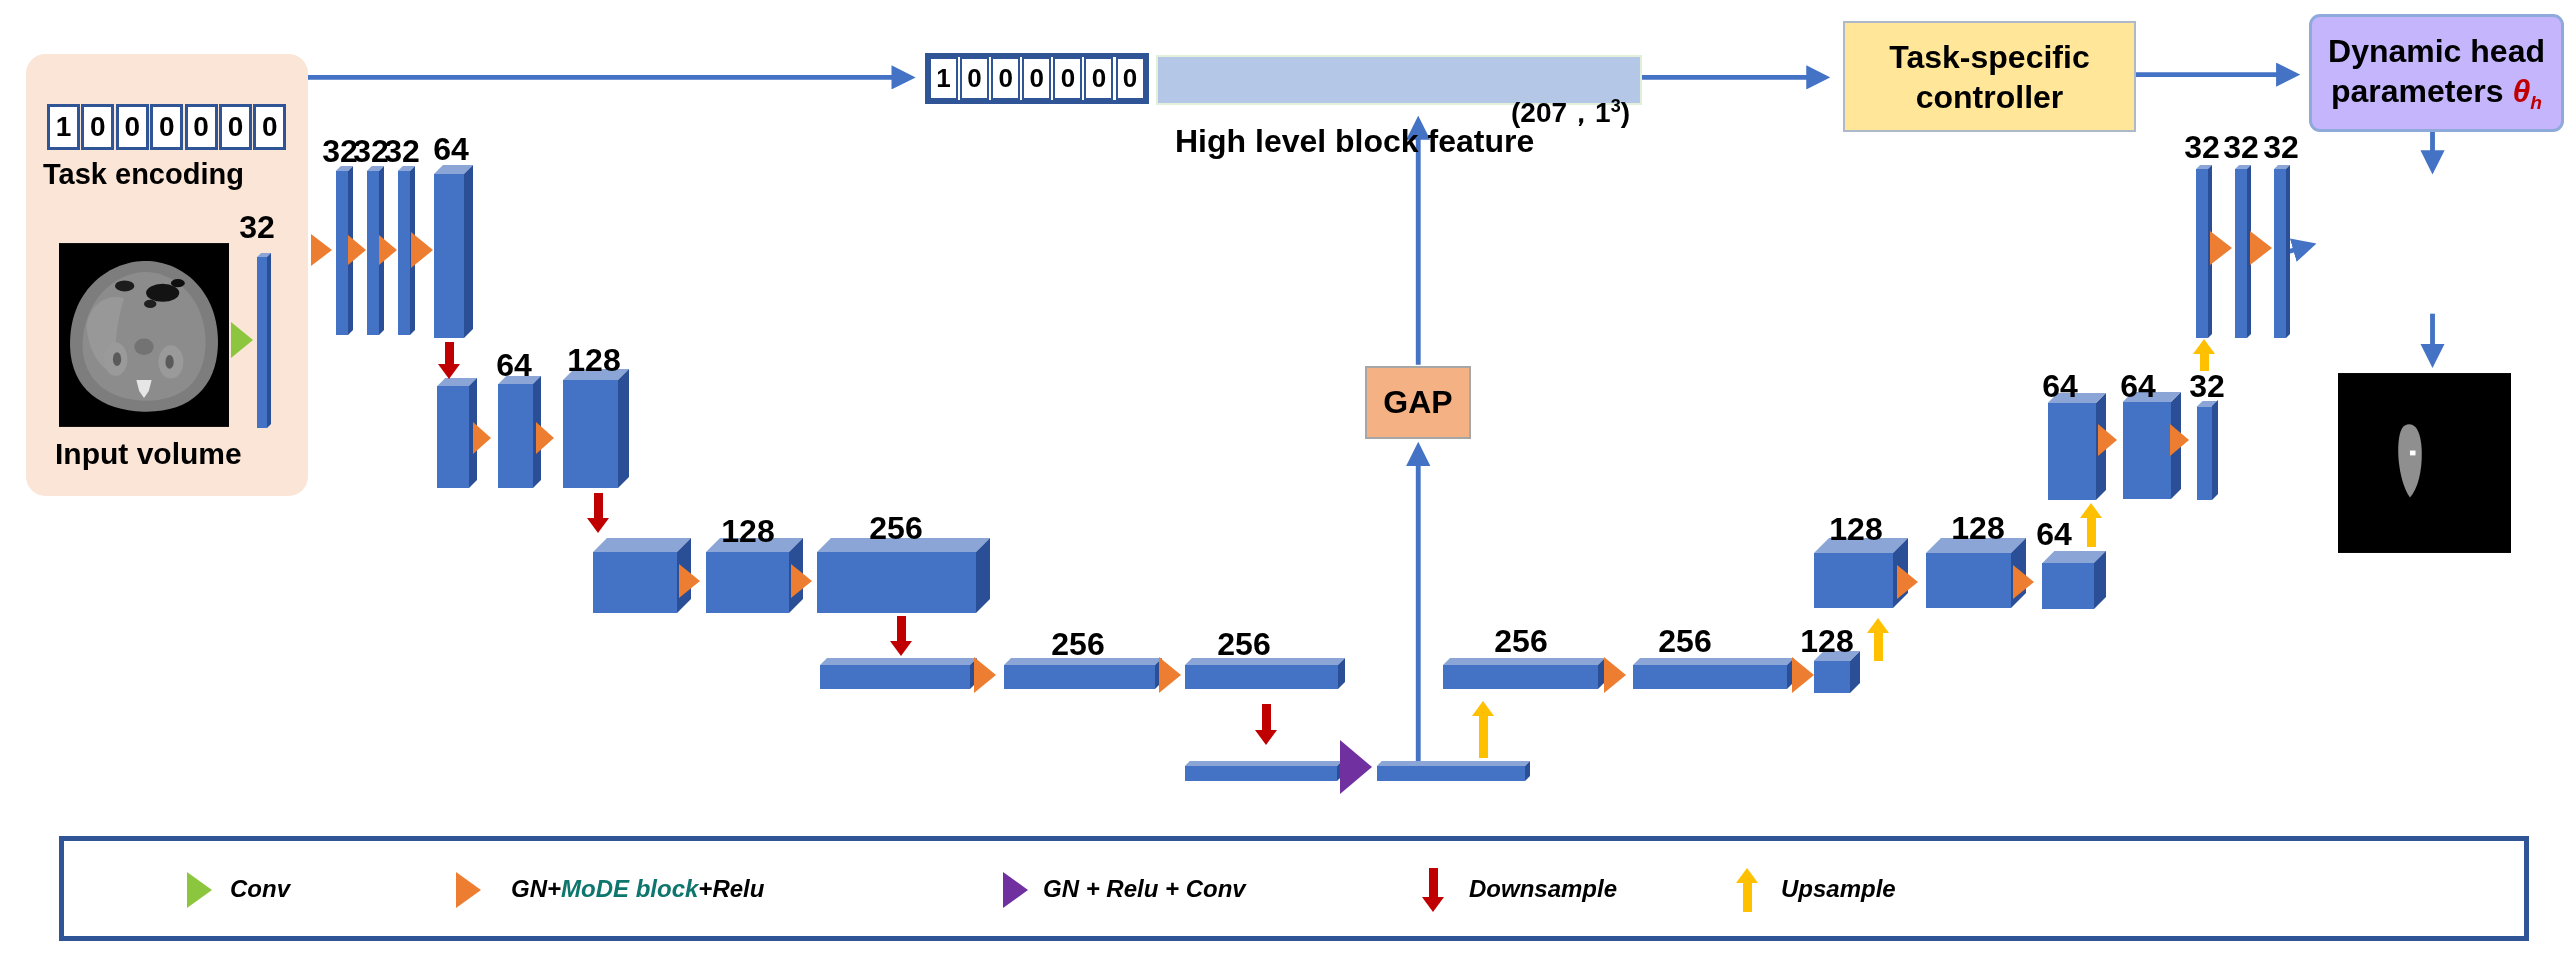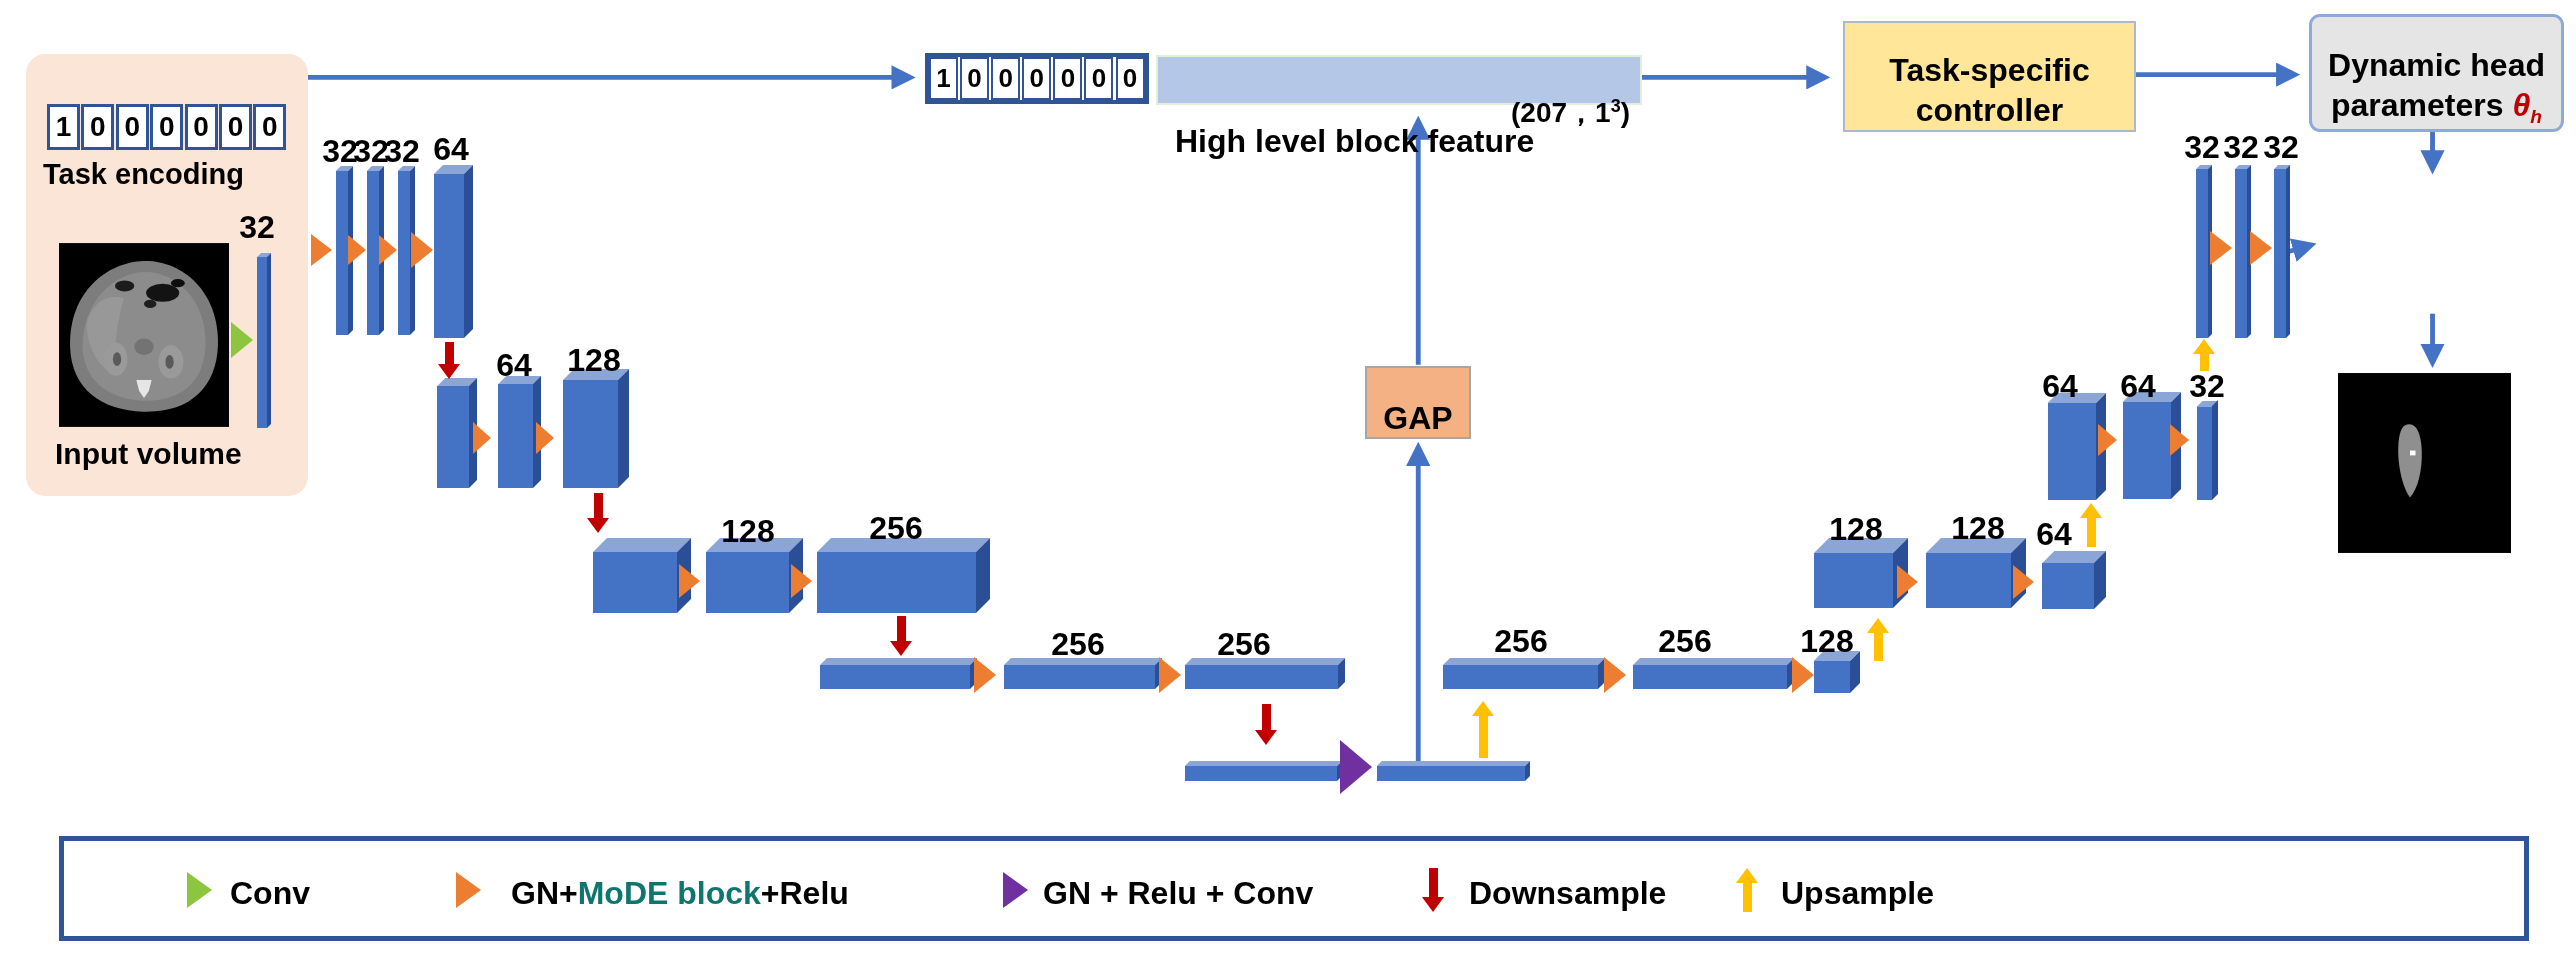--- a/index.html
+++ b/index.html
@@ -29,37 +29,37 @@
   
   .varr{position:absolute;width:23.5px;}
   .varr .shaft{position:absolute;left:7px;width:9px;background:var(--c);}
   .varr.down .shaft{top:0;bottom:14px;}
   .varr.down .head{position:absolute;bottom:0;left:0;width:0;height:0;
                    border-left:11.7px solid transparent;border-right:11.7px solid transparent;border-top:15px solid var(--c);}
   .varr.up .shaft{top:14px;bottom:0;}
   .varr.up .head{position:absolute;top:0;left:0;width:0;height:0;
                  border-left:11.7px solid transparent;border-right:11.7px solid transparent;border-bottom:15px solid var(--c);}
   
-  .box{position:absolute;display:flex;flex-direction:column;align-items:center;justify-content:flex-end;
+  .box{position:absolute;display:flex;flex-direction:column;align-items:center;justify-content:center;
        color:#000;font-weight:bold;text-align:center;}
   .box.gap{left:1365px;top:366px;width:102px;height:69px;background:#F4B183;border:2.1px solid #A6A6A6;font-size:32px;}
   .box.controller{left:1843px;top:21px;width:289px;height:107px;background:#FFE699;border:2.8px solid #ADB9CA;font-size:32px;line-height:1.25;}
-  .box.dhp{left:2309px;top:14px;width:249px;height:112px;background:#e5e5e5;border:3.5px solid #8EAADB;border-radius:11px;font-size:32px;line-height:1.25;}
+  .box.dhp{left:2309px;top:14px;width:249px;height:112px;background:#c4b5fd;border:3.5px solid #8EAADB;border-radius:11px;font-size:32px;line-height:1.25;}
   .box.dh{left:2320px;top:181px;width:228px;height:131px;background:#FBE5D6;border:3.5px solid #8EAADB;border-radius:11px;font-size:32px;line-height:1.25;}
   .theta{color:#C00000;font-style:italic;}
   .theta sub{font-size:0.6em;}
   
   .feature-bar{position:absolute;left:1156px;top:55px;width:482px;height:46px;background:#B4C7E7;border:2.8px solid #E2EFD9;}
   .feature-label{position:absolute;left:1175px;top:123px;font-size:32px;font-weight:bold;color:#000;}
   .feature-shape{position:absolute;left:1511px;top:94px;font-size:28px;font-weight:bold;color:#000;}
   .feature-shape sup{font-size:18px;}
   
   .legend{position:absolute;left:59px;top:836px;width:2470px;height:105px;background:#fff;border:5.5px solid #2F5597;box-sizing:border-box;}
   .ltri{position:absolute;width:0;height:0;border-top:18px solid transparent;border-bottom:18px solid transparent;}
-  .ltxt{position:absolute;font-size:32px;font-weight:bold;color:#000;white-space:nowrap;}
+  .ltxt{position:absolute;font-size:24px;font-weight:bold;color:#000;white-space:nowrap;font-style:italic;}
   .red-text{color:#0f766e;}
 </style>
 </head>
 <body>
 
 <div class="canvas">
 
   <svg class="connectors" width="2576" height="959" viewBox="0 0 3727 1388">
     <defs>
       <marker id="ah" markerWidth="5" markerHeight="5" refX="3.2" refY="2.5" orient="auto">

